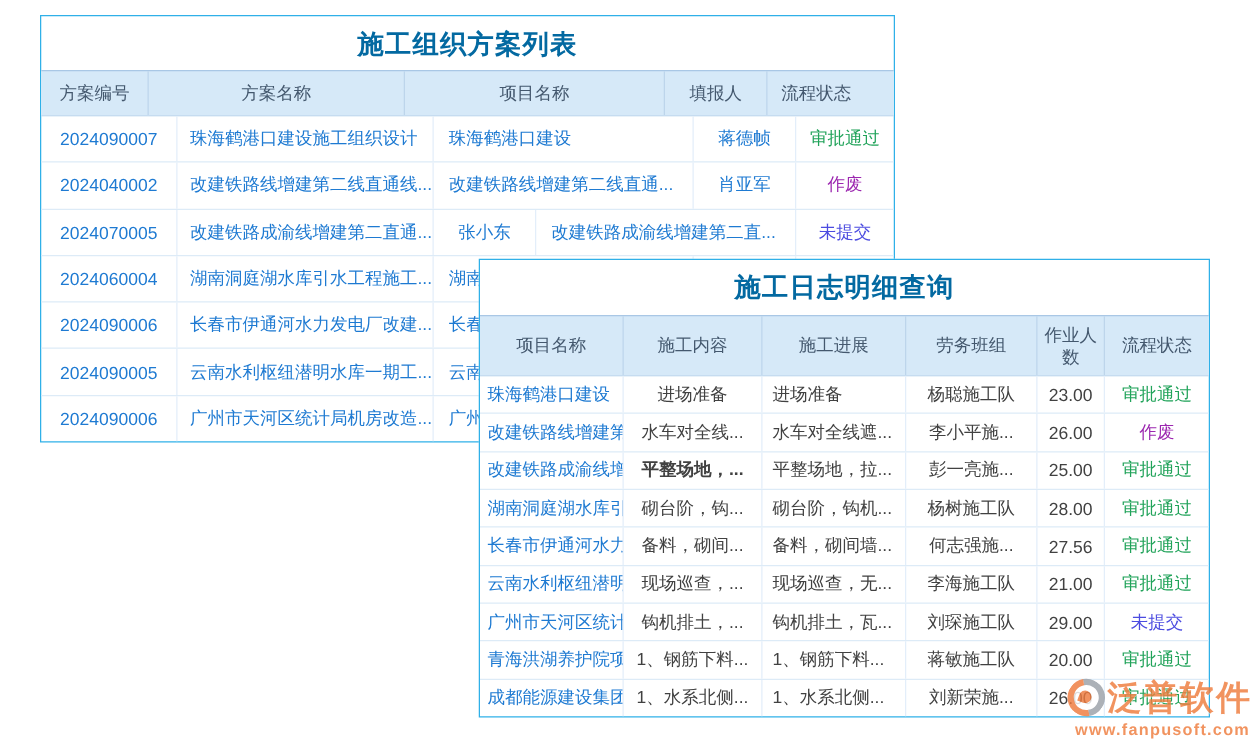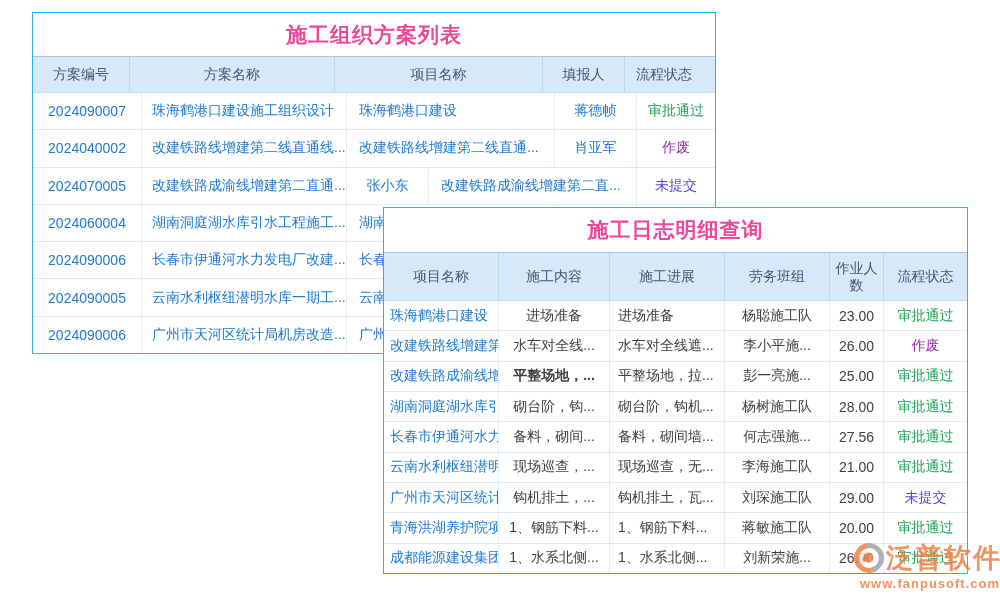--- a/index.html
+++ b/index.html
@@ -7,21 +7,21 @@
     width:1000px;height:600px;position:relative;overflow:hidden;
     background:#ffffff;
     font-family:"Liberation Sans","DejaVu Sans",sans-serif;
   }
   .panel{
     position:absolute;background:#ffffff;border:1px solid #2fb0e8;
     box-sizing:border-box;display:flex;flex-direction:column;
   }
   .panel-title{
     display:flex;align-items:center;justify-content:center;
-    font-size:21px;font-weight:bold;color:#ec4899;letter-spacing:1px;
+    font-size:21px;font-weight:bold;color:#0369a1;letter-spacing:1px;
     flex:0 0 auto;
   }
   .t-header{
     display:flex;background:#d6e9f8;flex:0 0 auto;
     border-top:1px solid #a9c7e5;border-bottom:1px solid #c6dcf0;
     box-sizing:border-box;
   }
   .t-hcell{
     display:flex;align-items:center;justify-content:center;text-align:center;
     font-size:14px;color:#44586e;box-sizing:border-box;
@@ -63,21 +63,21 @@
     margin-left:6px;font-weight:bold;
   }
   .z1{z-index:1;} .z2{z-index:2;}
 </style>
 </head>
 <body>
 
 <div class="panel z1" id="back-panel" style="left:32px;top:12px;width:684px;height:342px;">
   <div class="panel-title" style="height:43px;">施工组织方案列表</div>
   <div class="t-header" style="height:37px;">
-      <div class="t-hcell" style="width: 97px;">方案编号</div>
+      <div class="t-hcell" style="width: 86px;">方案编号</div>
       <div class="t-hcell" style="width: 205px;">方案名称</div>
       <div class="t-hcell" style="width: 208px;">项目名称</div>
       <div class="t-hcell" style="width: 82px;">填报人</div>
       <div class="t-hcell" style="width: 78px;">流程状态</div>
     </div>
   <div class="t-body">
       <div class="t-row">
         <div class="t-cell link" style="width: 109px; justify-content: center;">2024090007</div>
         <div class="t-cell link" style="width: 205px; justify-content: flex-start; padding-left: 10px;">珠海鹤港口建设施工组织设计</div>
         <div class="t-cell link" style="width: 208px; justify-content: flex-start; padding-left: 12px;">珠海鹤港口建设</div>

